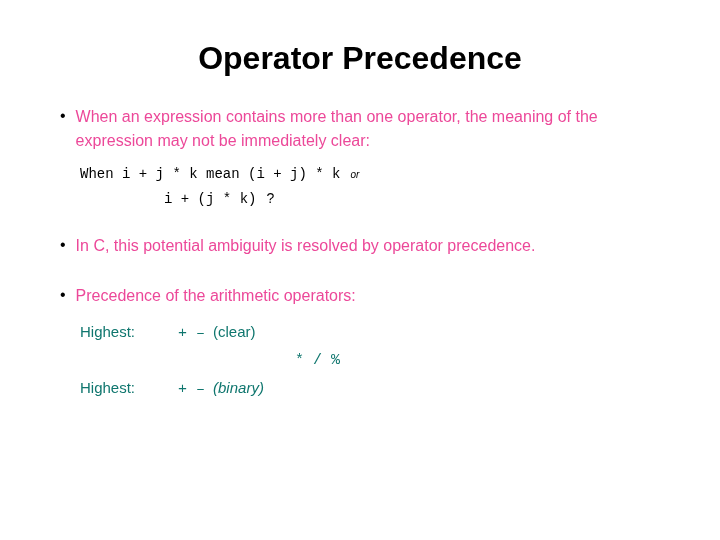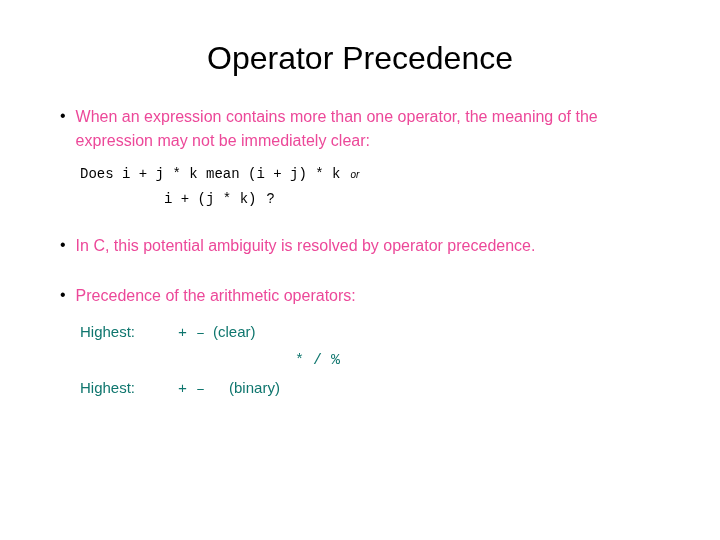--- a/index.html
+++ b/index.html
@@ -20,21 +20,21 @@
       width: 720px;
       height: 540px;
       padding: 40px 60px;
       display: flex;
       flex-direction: column;
       gap: 0;
     }
 
     .slide-title {
       font-size: 32px;
-      font-weight: normal;
+      font-weight: bold;
       color: #000000;
       text-align: center;
       margin-bottom: 28px;
       font-family: Arial, Helvetica, sans-serif;
     }
 
     .bullet-section {
       margin-bottom: 22px;
     }
 
@@ -123,21 +123,21 @@
 
   <h1 class="slide-title">Operator Precedence</h1>
 
   <div class="bullet-section">
     <div class="bullet-item">
       <span class="bullet-dot">•</span>
       <span class="bullet-text">When an expression contains more than one operator, the meaning of the expression may not be immediately clear:</span>
     </div>
     <div class="code-block">
       <div class="code-line">
-        <span>Does i + j * k mean (i + j) * k</span>
+        <span>When i + j * k mean (i + j) * k</span>
         <span class="code-or">or</span>
       </div>
       <div class="code-line">
         <span>          i + (j * k)</span>
         <span class="code-question" style="margin-left:10px;">?</span>
       </div>
     </div>
   </div>
 
   <div class="bullet-section">
@@ -161,18 +161,18 @@
       </div>
       <div class="prec-row">
         <span class="prec-label"></span>
         <span class="prec-value">&nbsp;&nbsp;&nbsp;&nbsp;&nbsp;&nbsp;&nbsp;&nbsp;&nbsp;&nbsp;&nbsp;&nbsp;&nbsp;&nbsp;&nbsp;</span>
         <span class="prec-value">*  /  %</span>
       </div>
       <div class="prec-row">
         <span class="prec-label">Highest:</span>
         <span class="prec-value">&nbsp;&nbsp;</span>
         <span class="prec-value">+  –</span>
-        <span class="prec-desc" style="margin-left:24px;">(binary)</span>
+        <span class="prec-desc" style="margin-left:8px;font-style:italic;">(binary)</span>
       </div>
     </div>
   </div>
 
 </div>
 
 </body></html>

